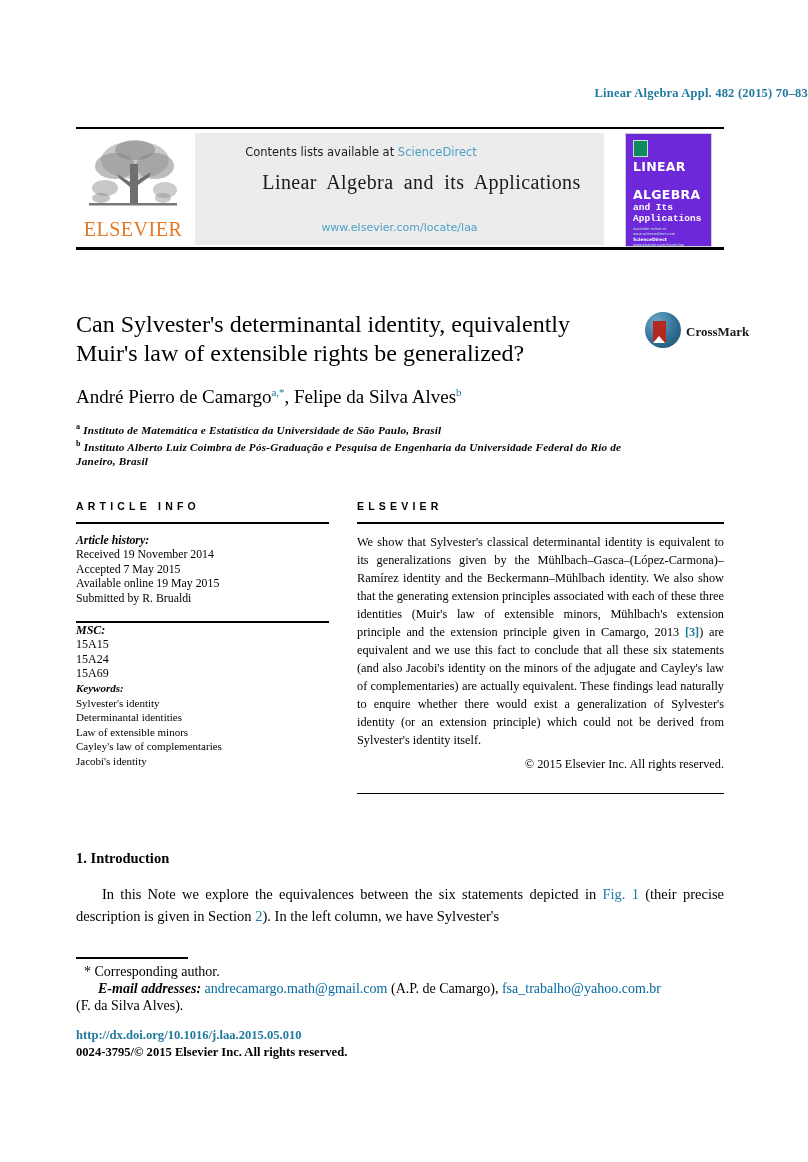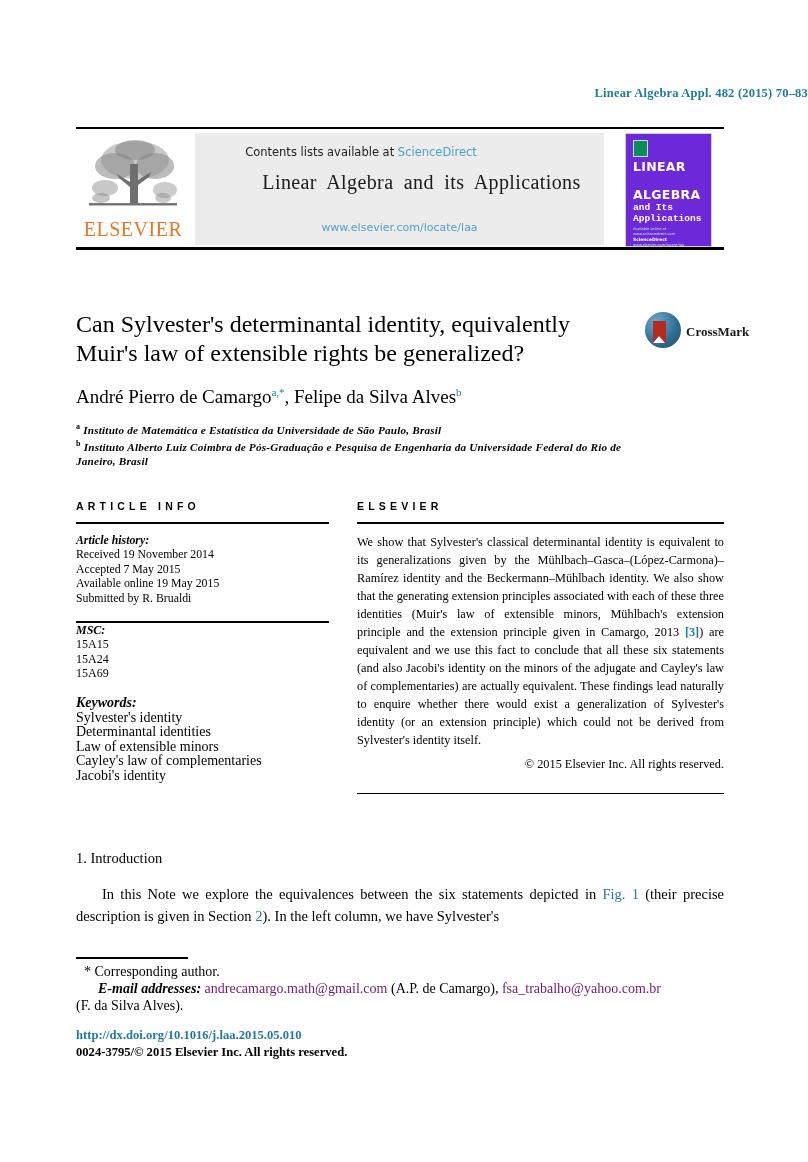--- a/index.html
+++ b/index.html
@@ -277,22 +277,22 @@
     font-style: italic;
     font-weight: bold;
   }
   .msc {
     margin-top: 17px;
     font-size: 12px;
     line-height: 14.6px;
   }
   .msc .lbl { font-style: italic; font-weight: bold; }
   .kw {
-    margin-top: 15px;
-    font-size: 14px;
+    margin-top: 0;
+    font-size: 11px;
     line-height: 14.6px;
   }
   .kw .lbl { font-style: italic; font-weight: bold; }
   .info-rule-bottom {
     position: absolute;
     left: 0; top: 121px;
     width: 253px;
     height: 1.6px;
     background: #000;
   }
@@ -313,21 +313,21 @@
     left: 281px; top: 293px;
     width: 367px;
     height: 1.4px;
     background: #000;
   }
   
   .sec-head {
     position: absolute;
     left: 76px; top: 850px;
     font-size: 14.5px;
-    font-weight: normal;
+    font-weight: bold;
   }
   .bodytext {
     position: absolute;
     left: 76px; top: 884px;
     width: 648px;
     font-size: 14.5px;
     line-height: 21.5px;
     text-align: justify;
   }
   .bodytext .ind { text-indent: 26px; display: block; }
@@ -342,21 +342,21 @@
   }
   .footnotes {
     position: absolute;
     left: 76px; top: 963px;
     width: 648px;
     font-size: 14px;
     line-height: 17px;
   }
   .footnotes .corr { padding-left: 8px; }
   .footnotes .emails { padding-left: 22px; }
-  .footnotes a { color: #701a75; text-decoration: none; }
+  .footnotes a { color: #0369a1; text-decoration: none; }
   .footnotes .em-lbl { font-style: italic; font-weight: bold; }
   .doi {
     position: absolute;
     left: 76px; top: 1028px;
     font-size: 12.6px;
     color: #1f7a9e;
     font-weight: bold;
   }
   .issn {
     position: absolute;

